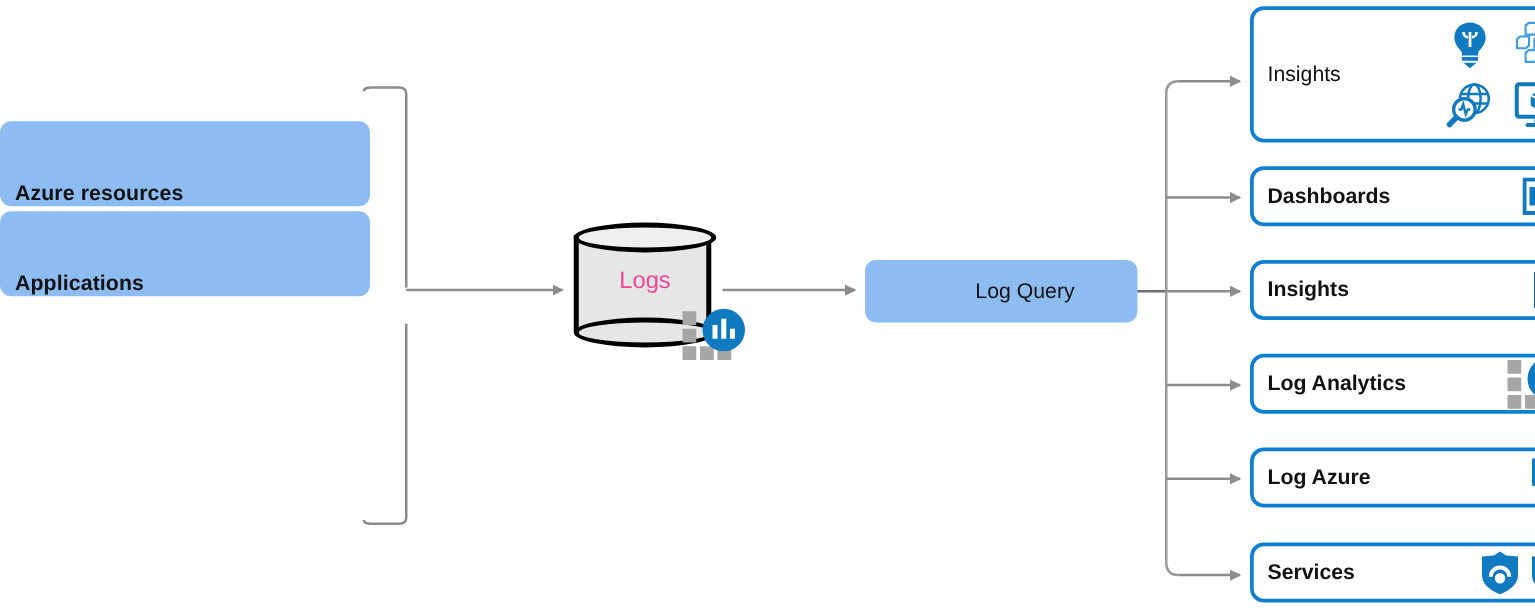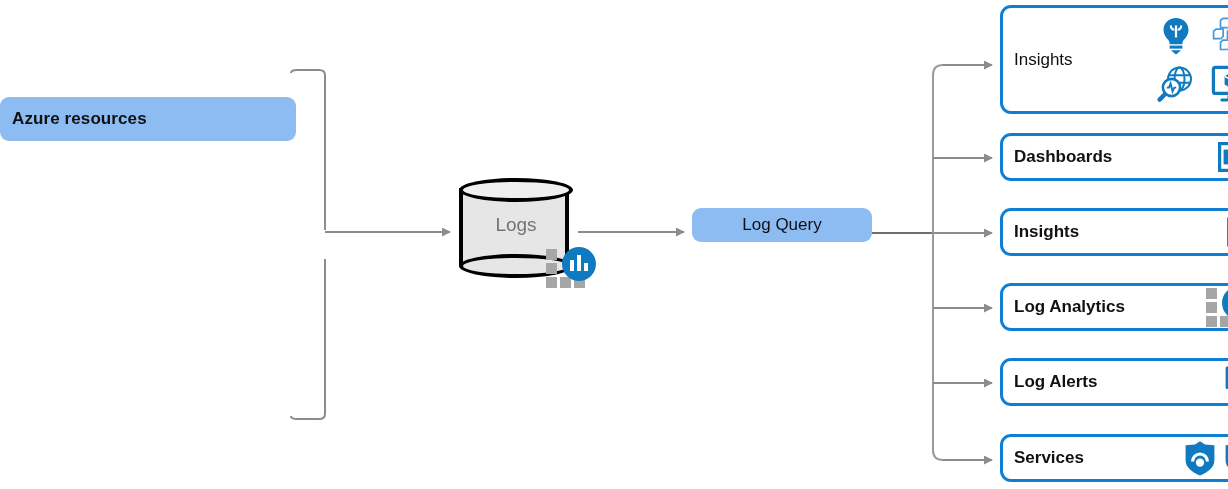--- a/index.html
+++ b/index.html
@@ -2,46 +2,46 @@
 <html><head>
 <meta charset="utf-8">
 <style>
   html,body{margin:0;padding:0;background:#ffffff;}
   body{width:1228px;height:489px;position:relative;overflow:hidden;
        font-family:"Liberation Sans","DejaVu Sans",sans-serif;color:#1a1a1a;}
 
   #stage{position:absolute;left:0;top:0;width:1228px;height:489px;}
 
   
-  .src-box{position:absolute;left:0;width:296px;height:44px;
-           background:#8cbcf2;border-radius:9px;display:flex;align-items:center;}
+  .src-box{position:absolute;left:0;width:296px;height:68px;
+           background:#8cbcf2;border-radius:9px;display:flex;align-items:flex-end;}
   .src-box .lbl{padding-left:12px;font-size:17px;font-weight:700;color:#111;letter-spacing:.1px;}
 
   
   #cyl{position:absolute;left:459px;top:178px;width:114px;height:100px;}
   #cyl .body{position:absolute;left:0;top:10px;width:110px;height:78px;
              background:#e6e6e6;border-left:4px solid #000;border-right:4px solid #000;
              box-sizing:border-box;}
   #cyl .top{position:absolute;left:0;top:0;width:114px;height:24px;box-sizing:border-box;
             background:#efefef;border:4px solid #000;border-radius:50%;}
   #cyl .bot{position:absolute;left:0;top:76px;width:114px;height:24px;box-sizing:border-box;
             background:#e6e6e6;border:4px solid #000;border-radius:50%;}
   #cyl .cyl-label{position:absolute;left:0;top:36px;width:114px;text-align:center;
-                  font-size:19px;color:#737373;z-index:4;}
+                  font-size:19px;color:#ec4899;z-index:4;}
 
   
   .la-badge{position:relative;display:inline-block;width:50px;height:46px;}
   .la-badge .sq{position:absolute;width:11px;height:11px;background:#a6a6a6;}
   .la-badge .circ{position:absolute;right:0;top:2px;width:34px;height:34px;border-radius:50%;
                   background:#0f7ac0;}
   .la-badge .circ i{position:absolute;bottom:10px;width:4px;background:#fff;display:block;}
 
   
-  #logquery{position:absolute;left:692px;top:208px;width:180px;height:34px;
-            background:#8cbcf2;border-radius:9px;display:flex;align-items:center;justify-content:center;}
+  #logquery{position:absolute;left:692px;top:208px;width:180px;height:50px;
+            background:#8cbcf2;border-radius:9px;display:flex;align-items:center;justify-content:center;padding-left:38px;}
   #logquery .lbl{font-size:17px;color:#111;}
 
   
   .dest{position:absolute;left:1000px;width:269px;box-sizing:border-box;
         border:3px solid #0f7fd4;border-radius:11px;background:#fff;
         display:flex;align-items:center;}
   .dest .lbl{font-size:17px;color:#111;padding-left:11px;white-space:nowrap;}
   .dest.small{height:48px;font-weight:bold;}
   .dest .icons{margin-left:auto;display:flex;align-items:center;padding-right:10px;gap:8px;}
 
@@ -83,20 +83,23 @@
     <line x1="943" y1="65" x2="992" y2="65" stroke="#8c8c8c" stroke-width="2" marker-end="url(#ah)"></line>
     <path d="M933,158 h 59" fill="none" stroke="#8c8c8c" stroke-width="2" marker-end="url(#ah)"></path>
     <path d="M933,233 h 59" fill="none" stroke="#8c8c8c" stroke-width="2" marker-end="url(#ah)"></path>
     <path d="M933,308 h 59" fill="none" stroke="#8c8c8c" stroke-width="2" marker-end="url(#ah)"></path>
     <path d="M933,383 h 59" fill="none" stroke="#8c8c8c" stroke-width="2" marker-end="url(#ah)"></path>
     <line x1="943" y1="460" x2="992" y2="460" stroke="#8c8c8c" stroke-width="2" marker-end="url(#ah)"></line>
   </svg>
 
   <div class="src-box" style="top:97px">
     <span class="lbl">Azure resources</span>
+  </div>
+  <div class="src-box" style="top:169px">
+    <span class="lbl">Applications</span>
   </div>
 
   <div id="cyl">
     <div class="body"></div>
     <div class="bot"></div>
     <div class="top"></div>
     <div class="cyl-label">Logs</div>
   </div>
 
   <div style="position:absolute;left:546px;top:245px;" class="la-badge">
@@ -222,21 +225,21 @@
         <span class="circ">
           <i style="left:8px;height:11px"></i>
           <i style="left:15px;height:16px"></i>
           <i style="left:22px;height:8px"></i>
         </span>
       </span>
     </div>
   </div>
 
   <div class="dest small" id="d-alerts">
-    <span class="lbl">Log Alerts</span>
+    <span class="lbl">Log Azure</span>
     <div class="icons">
       <span class="svgwrap">
         <svg class="ic" width="32" height="34" viewBox="0 0 32 34">
           <path d="M3.2 1.6h25.6c.9 0 1.6.7 1.6 1.6v19.2c0 .9-.7 1.6-1.6 1.6H22v8l-8.6-8H3.2c-.9 0-1.6-.7-1.6-1.6V3.2c0-.9.7-1.6 1.6-1.6z" fill="#0f7ac0"></path>
           <rect x="14.2" y="5.6" width="3.6" height="10.4" fill="#fff"></rect>
           <rect x="14.2" y="17.6" width="3.6" height="3.6" fill="#fff"></rect>
         </svg>
       </span>
     </div>
   </div>

